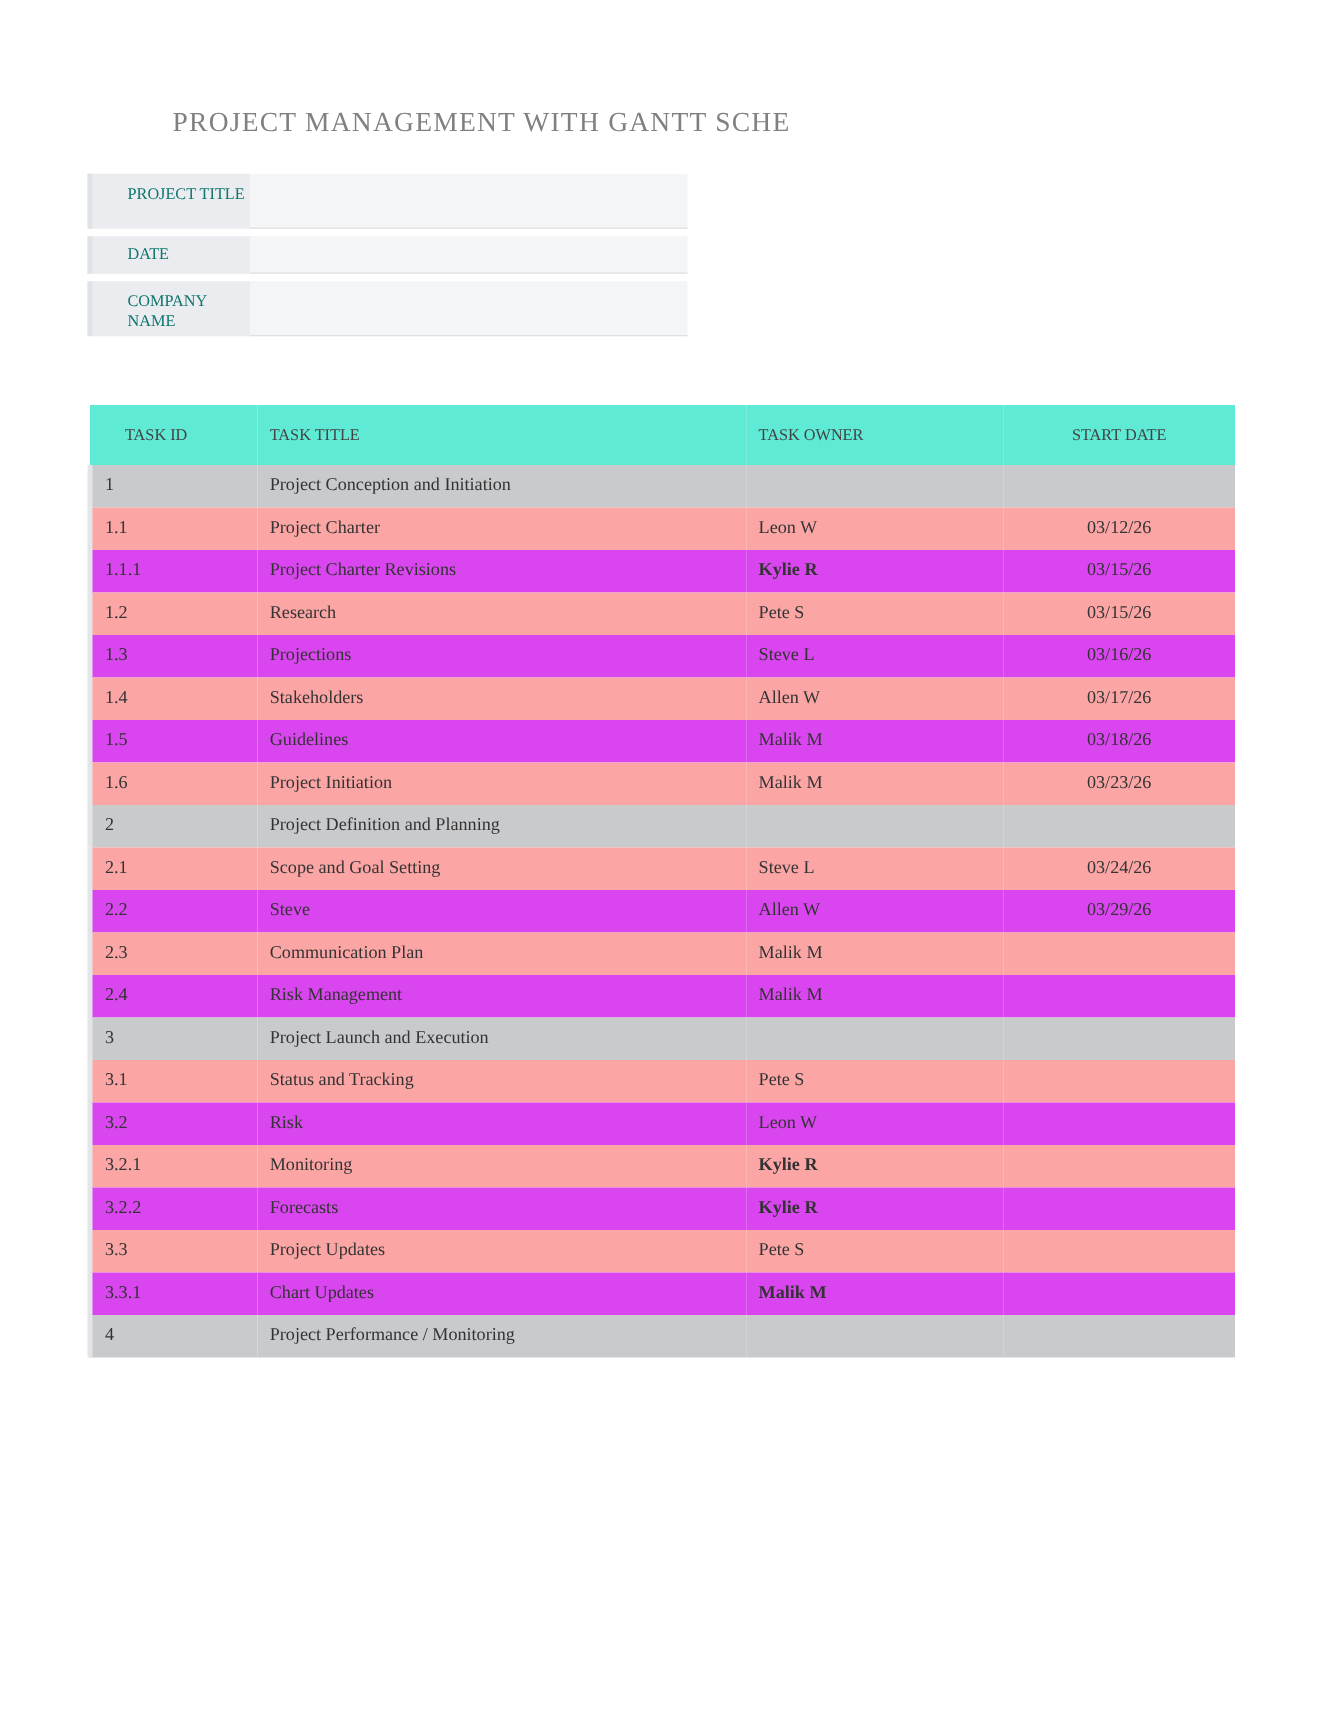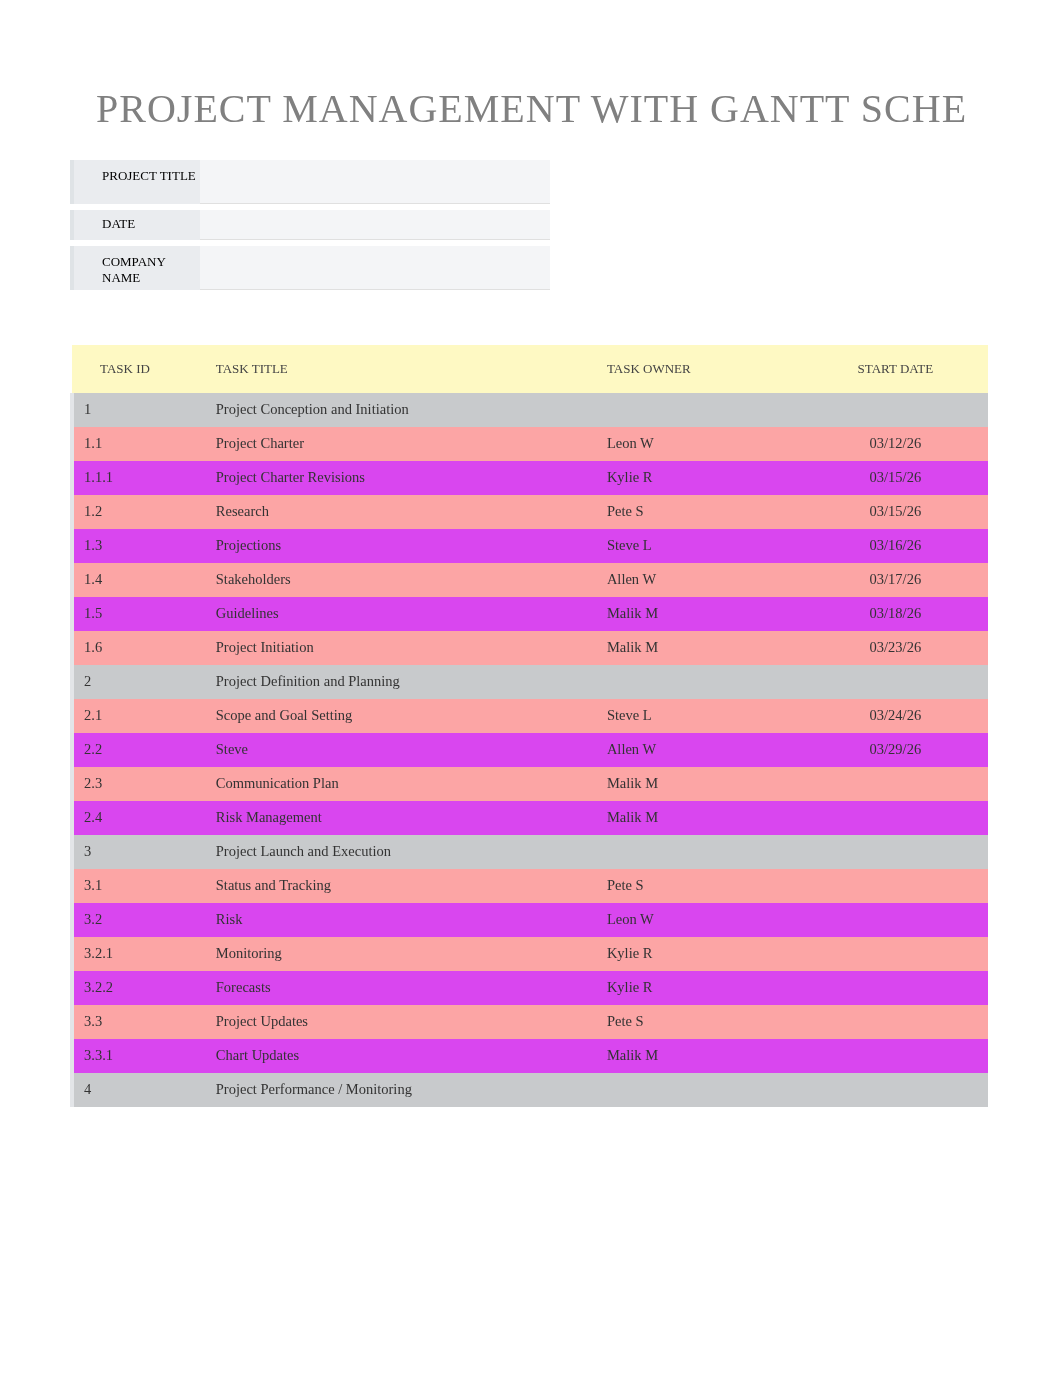--- a/index.html
+++ b/index.html
@@ -4,61 +4,61 @@
   <style>
     * { box-sizing: border-box; margin: 0; padding: 0; }
     body {
       font-family: "Times New Roman", Times, serif;
       background: #ffffff;
       width: 1062px;
       padding: 85px 60px 40px 60px;
       color: #333;
     }
     .page-title {
-      font-size: 40px;
+      font-size: 22px;
       color: #808080;
       font-weight: 400;
       letter-spacing: 1px;
       margin-bottom: 28px;
-      margin-left: 36px;
+      margin-left: 78px;
     }
     .info-block {
       margin-left: 10px;
       margin-bottom: 55px;
     }
     .info-row {
       display: flex;
       align-items: stretch;
       margin-bottom: 6px;
       height: 44px;
     }
     .info-row.short { height: 30px; }
     .info-label {
       width: 130px;
       background: #eaecef;
       font-size: 13px;
-      color: #000000;
+      color: #0f766e;
       padding: 8px 0 0 28px;
       line-height: 1.2;
       border-left: 4px solid #dfe3e6;
     }
     .info-value {
       width: 350px;
       background: #f4f5f7;
       border-bottom: 1px solid #e0e0e0;
       font-size: 14px;
       padding: 10px 8px;
     }
     .task-table {
       margin-left: 10px;
       border-collapse: collapse;
       width: 920px;
     }
     .task-table th {
-      background: #fef9c3;
+      background: #5eead4;
       font-weight: 400;
       font-size: 13px;
       color: #444;
       text-align: left;
       padding: 16px 10px 16px 10px;
       line-height: 1.2;
       vertical-align: middle;
     }
     .task-table th.col-id { width: 130px; padding-left: 28px; }
     .task-table th.col-title { width: 380px; }
@@ -78,21 +78,21 @@
     .row-group td {
       background: #c8cacc;
       font-size: 14.5px;
     }
     .col-id-cell { padding-left: 24px; }
     .col-start-cell { text-align: center; }
     .indent-0 { padding-left: 10px; }
     .indent-1 { padding-left: 50px; }
     .indent-2 { padding-left: 90px; }
     .owner-indent-0 { padding-left: 10px; }
-    .owner-indent-1 { padding-left: 48px; }
+    .owner-indent-1 { padding-left: 48px; font-weight: bold; }
   </style>
 </head>
 <body>
 
 <h1 class="page-title">PROJECT MANAGEMENT WITH GANTT SCHE</h1>
 
 <div class="info-block">
   <div class="info-row">
     <div class="info-label">PROJECT TITLE</div>
     <div class="info-value"></div>

